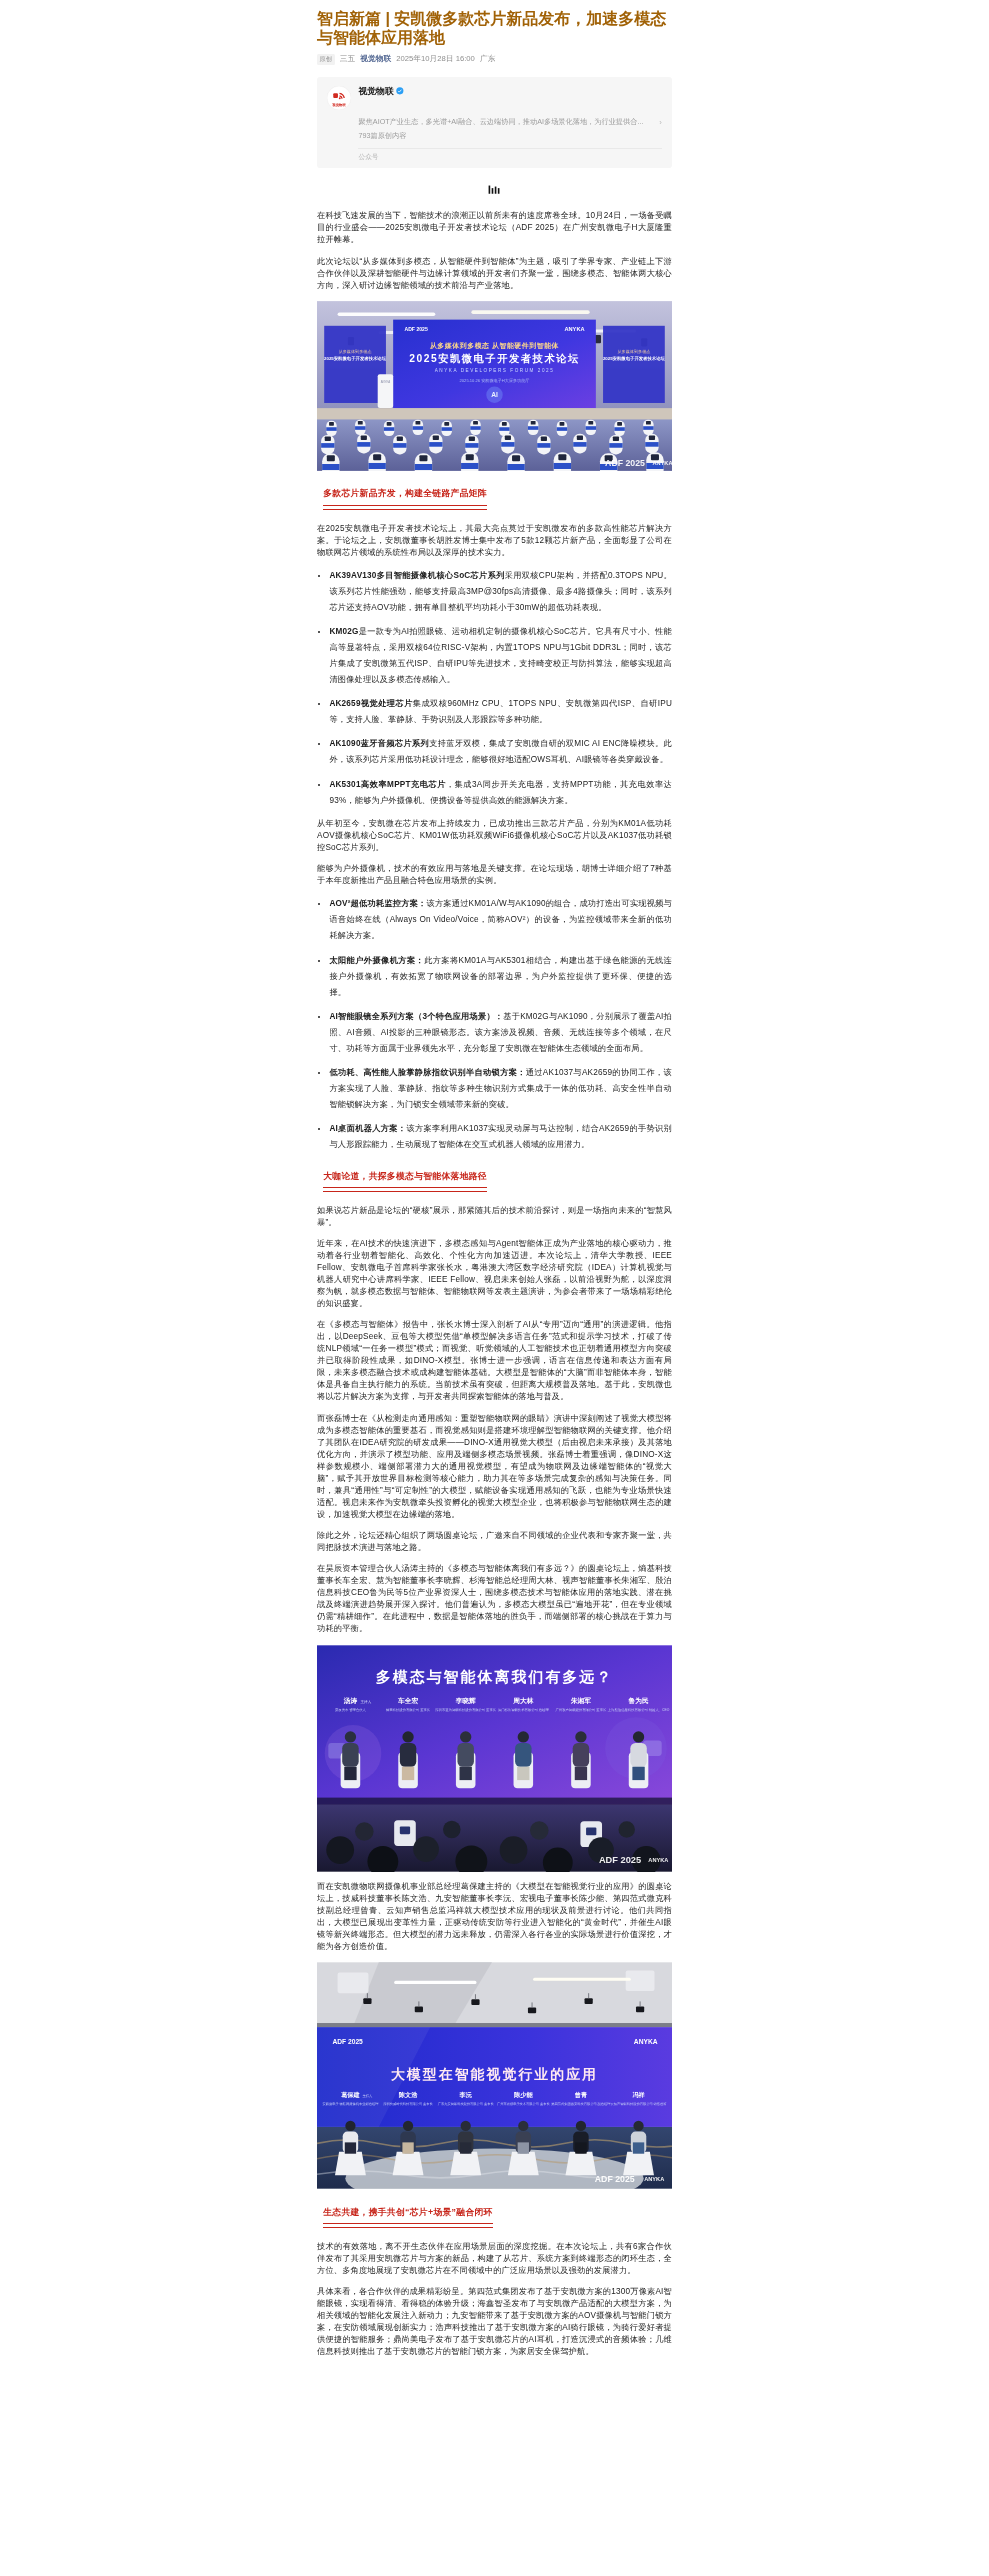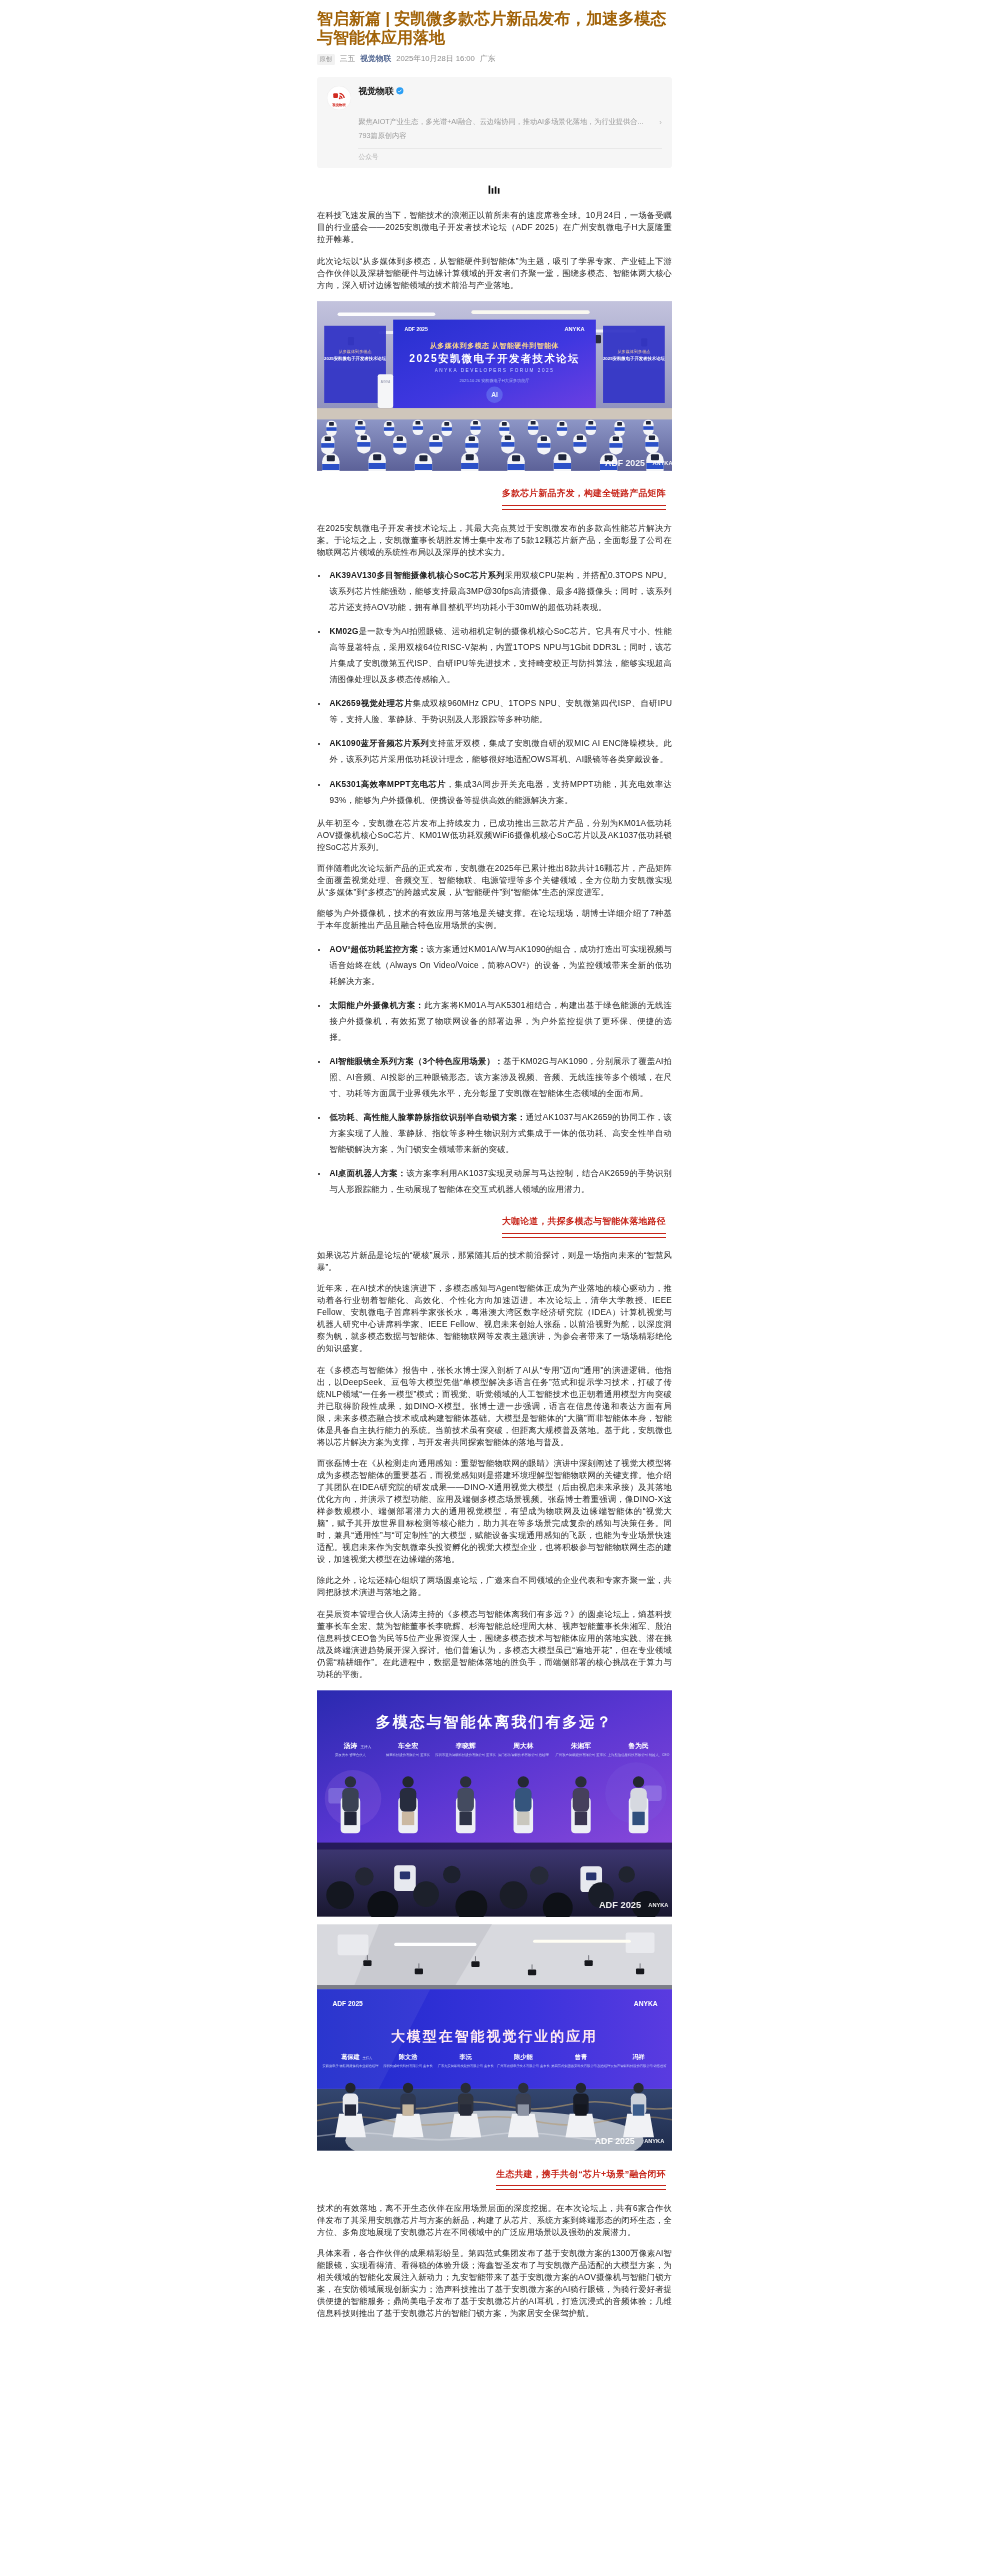--- a/index.html
+++ b/index.html
@@ -20,21 +20,21 @@
   .card-count{font-size:7.2px;color:#9b9b9b;margin-top:4.1px;}
   .card-div{height:0.5px;background:#e9e9e9;margin:6.7px 0 4.6px 0;}
   .card-type{font-size:6.7px;color:#b6b6b6;}
   .divicon{text-align:center;margin:3.1px 0 13.4px 0;}
   
   p.body{font-size:8.2px;line-height:12px;margin:9.3px 0;text-align:justify;letter-spacing:0.2px;}
   ul.blist{margin:7.2px 0;padding-left:12.4px;}
   ul.blist li{font-size:8.2px;line-height:16px;margin:0 0 8.2px 0;text-align:justify;letter-spacing:0.2px;}
   .lead{font-weight:700;}
   
-  .redh{text-align:right;margin:17.5px 0 12.4px 0;}
+  .redh{text-align:left;margin:17.5px 0 12.4px 0;}
   .redh .in{display:inline-block;padding:0 6.2px;}
   .redh .t{color:#c7251a;font-size:8.8px;font-weight:700;letter-spacing:0.3px;}
   .redh .u{height:3.1px;border-top:1px solid #c7251a;border-bottom:1px solid #c7251a;margin-top:4.6px;}
   .photo{margin:7.2px 0;display:block;}
   svg text{font-family:"Liberation Sans","DejaVu Sans",sans-serif;}
 </style>
 </head>
 <body>
 
 <div class="page">
@@ -189,21 +189,20 @@
 
   <ul class="blist">
     <li><span class="lead">AK39AV130多目智能摄像机核心SoC芯片系列</span><span>采用双核CPU架构，并搭配0.3TOPS NPU。该系列芯片性能强劲，能够支持最高3MP@30fps高清摄像、最多4路摄像头；同时，该系列芯片还支持AOV功能，拥有单目整机平均功耗小于30mW的超低功耗表现。</span></li>
     <li><span class="lead">KM02G</span><span>是一款专为AI拍照眼镜、运动相机定制的摄像机核心SoC芯片。它具有尺寸小、性能高等显著特点，采用双核64位RISC-V架构，内置1TOPS NPU与1Gbit DDR3L；同时，该芯片集成了安凯微第五代ISP、自研IPU等先进技术，支持畸变校正与防抖算法，能够实现超高清图像处理以及多模态传感输入。</span></li>
     <li><span class="lead">AK2659视觉处理芯片</span><span>集成双核960MHz CPU、1TOPS NPU、安凯微第四代ISP、自研IPU等，支持人脸、掌静脉、手势识别及人形跟踪等多种功能。</span></li>
     <li><span class="lead">AK1090蓝牙音频芯片系列</span><span>支持蓝牙双模，集成了安凯微自研的双MIC AI ENC降噪模块。此外，该系列芯片采用低功耗设计理念，能够很好地适配OWS耳机、AI眼镜等各类穿戴设备。</span></li>
     <li><span class="lead">AK5301高效率MPPT充电芯片</span><span>，集成3A同步开关充电器，支持MPPT功能，其充电效率达93%，能够为户外摄像机、便携设备等提供高效的能源解决方案。</span></li>
   </ul>
 
   <p class="body">从年初至今，安凯微在芯片发布上持续发力，已成功推出三款芯片产品，分别为KM01A低功耗AOV摄像机核心SoC芯片、KM01W低功耗双频WiFi6摄像机核心SoC芯片以及AK1037低功耗锁控SoC芯片系列。</p>
-  <p class="body">而伴随着此次论坛新产品的正式发布，安凯微在2025年已累计推出8款共计16颗芯片，产品矩阵全面覆盖视觉处理、音频交互、智能物联、电源管理等多个关键领域，全方位助力安凯微实现从“多媒体”到“多模态”的跨越式发展，从“智能硬件”到“智能体”生态的深度进军。</p>
   <p class="body">能够为户外摄像机，技术的有效应用与落地是关键支撑。在论坛现场，胡博士详细介绍了7种基于本年度新推出产品且融合特色应用场景的实例。</p>
 
   <ul class="blist">
     <li><span class="lead">AOV²超低功耗监控方案：</span><span>该方案通过KM01A/W与AK1090的组合，成功打造出可实现视频与语音始终在线（Always On Video/Voice，简称AOV²）的设备，为监控领域带来全新的低功耗解决方案。</span></li>
     <li><span class="lead">太阳能户外摄像机方案：</span><span>此方案将KM01A与AK5301相结合，构建出基于绿色能源的无线连接户外摄像机，有效拓宽了物联网设备的部署边界，为户外监控提供了更环保、便捷的选择。</span></li>
     <li><span class="lead">AI智能眼镜全系列方案（3个特色应用场景）：</span><span>基于KM02G与AK1090，分别展示了覆盖AI拍照、AI音频、AI投影的三种眼镜形态。该方案涉及视频、音频、无线连接等多个领域，在尺寸、功耗等方面属于业界领先水平，充分彰显了安凯微在智能体生态领域的全面布局。</span></li>
     <li><span class="lead">低功耗、高性能人脸掌静脉指纹识别半自动锁方案：</span><span>通过AK1037与AK2659的协同工作，该方案实现了人脸、掌静脉、指纹等多种生物识别方式集成于一体的低功耗、高安全性半自动智能锁解决方案，为门锁安全领域带来新的突破。</span></li>
     <li><span class="lead">AI桌面机器人方案：</span><span>该方案李利用AK1037实现灵动屏与马达控制，结合AK2659的手势识别与人形跟踪能力，生动展现了智能体在交互式机器人领域的应用潜力。</span></li>
   </ul>
 
@@ -306,20 +305,21 @@
         <circle cx="640" cy="418" r="28" fill="#12151d"></circle>
       <circle cx="92" cy="362" r="18" fill="#232634"></circle>
         <circle cx="262" cy="358" r="17" fill="#1d212e"></circle>
         <circle cx="432" cy="360" r="18" fill="#262a38"></circle>
         <circle cx="602" cy="358" r="16" fill="#20242f"></circle>
     </g>
     <text x="548" y="424" font-size="18" fill="#ffffff" opacity=".92" font-weight="bold">ADF 2025</text>
     <text x="644" y="421" font-size="11" fill="#ffffff" opacity=".92" font-weight="bold">ANYKA</text>
   </svg>
 
+  <p class="body">而在安凯微物联网摄像机事业部总经理葛保建主持的《大模型在智能视觉行业的应用》的圆桌论坛上，技威科技董事长陈文浩、九安智能董事长李沅、宏视电子董事长陈少能、第四范式微克科技副总经理曾青、云知声销售总监冯祥就大模型技术应用的现状及前景进行讨论。他们共同指出，大模型已展现出变革性力量，正驱动传统安防等行业进入智能化的“黄金时代”，并催生AI眼镜等新兴终端形态。但大模型的潜力远未释放，仍需深入各行各业的实际场景进行价值深挖，才能为各方创造价值。</p>
 
   <svg class="photo" width="355" height="227" viewBox="0 0 690 440">
     <defs>
       <linearGradient id="scr3" x1="0" y1="0" x2="1" y2="0">
           <stop offset="0" stop-color="#1d2acb"></stop>
           <stop offset=".6" stop-color="#3b33dc"></stop>
           <stop offset="1" stop-color="#5a3be0"></stop>
         </linearGradient>
       <linearGradient id="cpt3" x1="0" y1="0" x2="0" y2="1">
           <stop offset="0" stop-color="#33466f"></stop>

